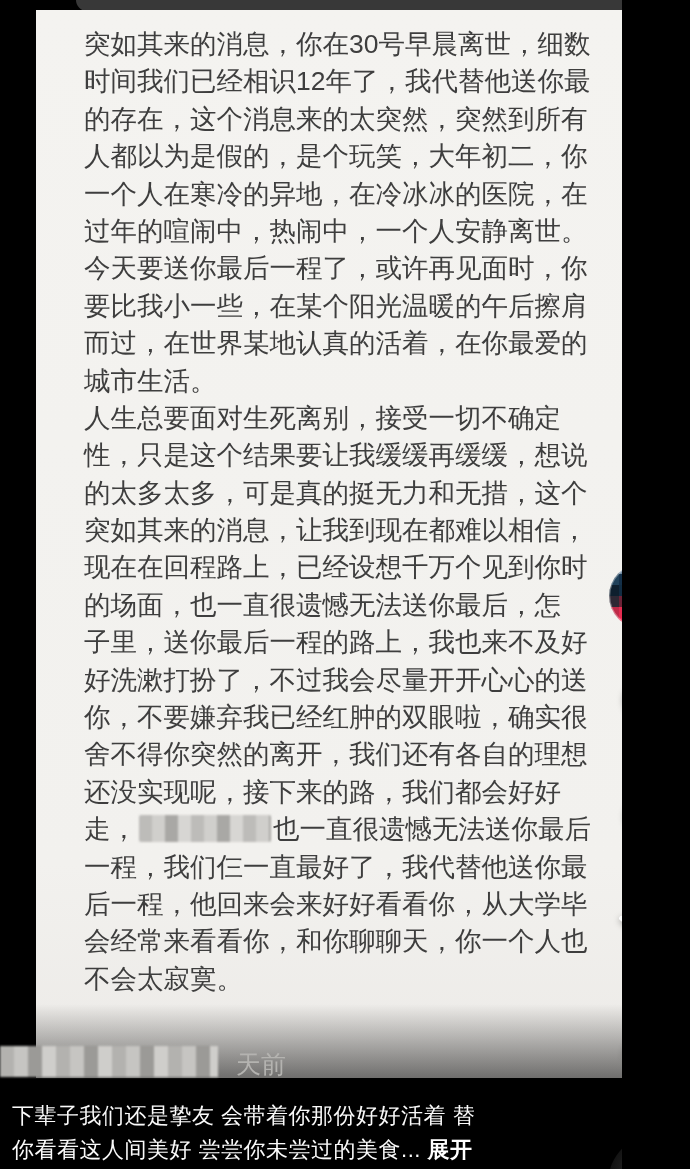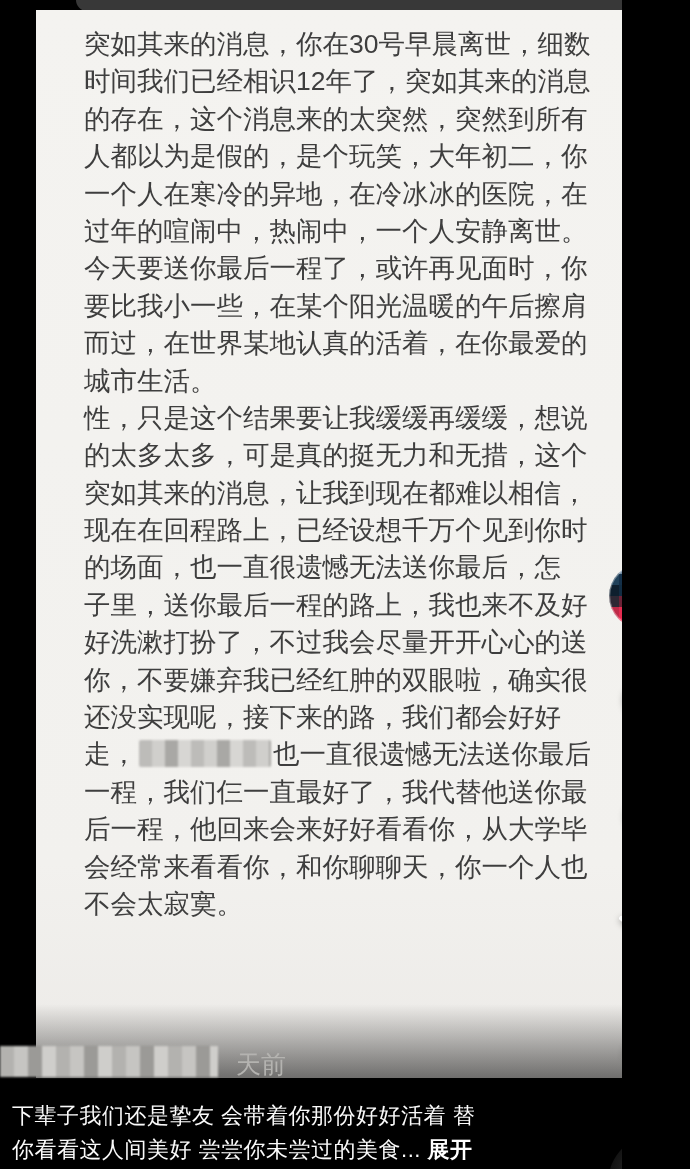--- a/index.html
+++ b/index.html
@@ -84,37 +84,39 @@
 </head>
 <body>
 
 <div class="screen">
 
   <div class="top-bar"></div>
 
   <div class="paper">
     <div class="post-text">
         <div class="tline">突如其来的消息，你在30号早晨离世，细数</div>
-        <div class="tline">时间我们已经相识12年了，突如其来的消息</div>
+        <div class="tline">时间我们已经相识12年了，我代替他送你最</div>
         <div class="tline">的存在，这个消息来的太突然，突然到所有</div>
         <div class="tline">人都以为是假的，是个玩笑，大年初二，你</div>
         <div class="tline">一个人在寒冷的异地，在冷冰冰的医院，在</div>
         <div class="tline">过年的喧闹中，热闹中，一个人安静离世。</div>
         <div class="tline">今天要送你最后一程了，或许再见面时，你</div>
         <div class="tline">要比我小一些，在某个阳光温暖的午后擦肩</div>
         <div class="tline">而过，在世界某地认真的活着，在你最爱的</div>
         <div class="tline">城市生活。</div>
+        <div class="tline">人生总要面对生死离别，接受一切不确定</div>
         <div class="tline">性，只是这个结果要让我缓缓再缓缓，想说</div>
         <div class="tline">的太多太多，可是真的挺无力和无措，这个</div>
         <div class="tline">突如其来的消息，让我到现在都难以相信，</div>
         <div class="tline">现在在回程路上，已经设想千万个见到你时</div>
         <div class="tline">的场面，也一直很遗憾无法送你最后，怎</div>
         <div class="tline">子里，送你最后一程的路上，我也来不及好</div>
         <div class="tline">好洗漱打扮了，不过我会尽量开开心心的送</div>
         <div class="tline">你，不要嫌弃我已经红肿的双眼啦，确实很</div>
+        <div class="tline">舍不得你突然的离开，我们还有各自的理想</div>
         <div class="tline">还没实现呢，接下来的路，我们都会好好</div>
         <div class="tline"><span>走，</span><span class="mosaic-inline"></span><span>也一直很遗憾无法送你最后</span></div>
         <div class="tline">一程，我们仨一直最好了，我代替他送你最</div>
         <div class="tline">后一程，他回来会来好好看看你，从大学毕</div>
         <div class="tline">会经常来看看你，和你聊聊天，你一个人也</div>
         <div class="tline">不会太寂寞。</div>
       </div>
     <div class="paper-fade"></div>
   </div>
 

